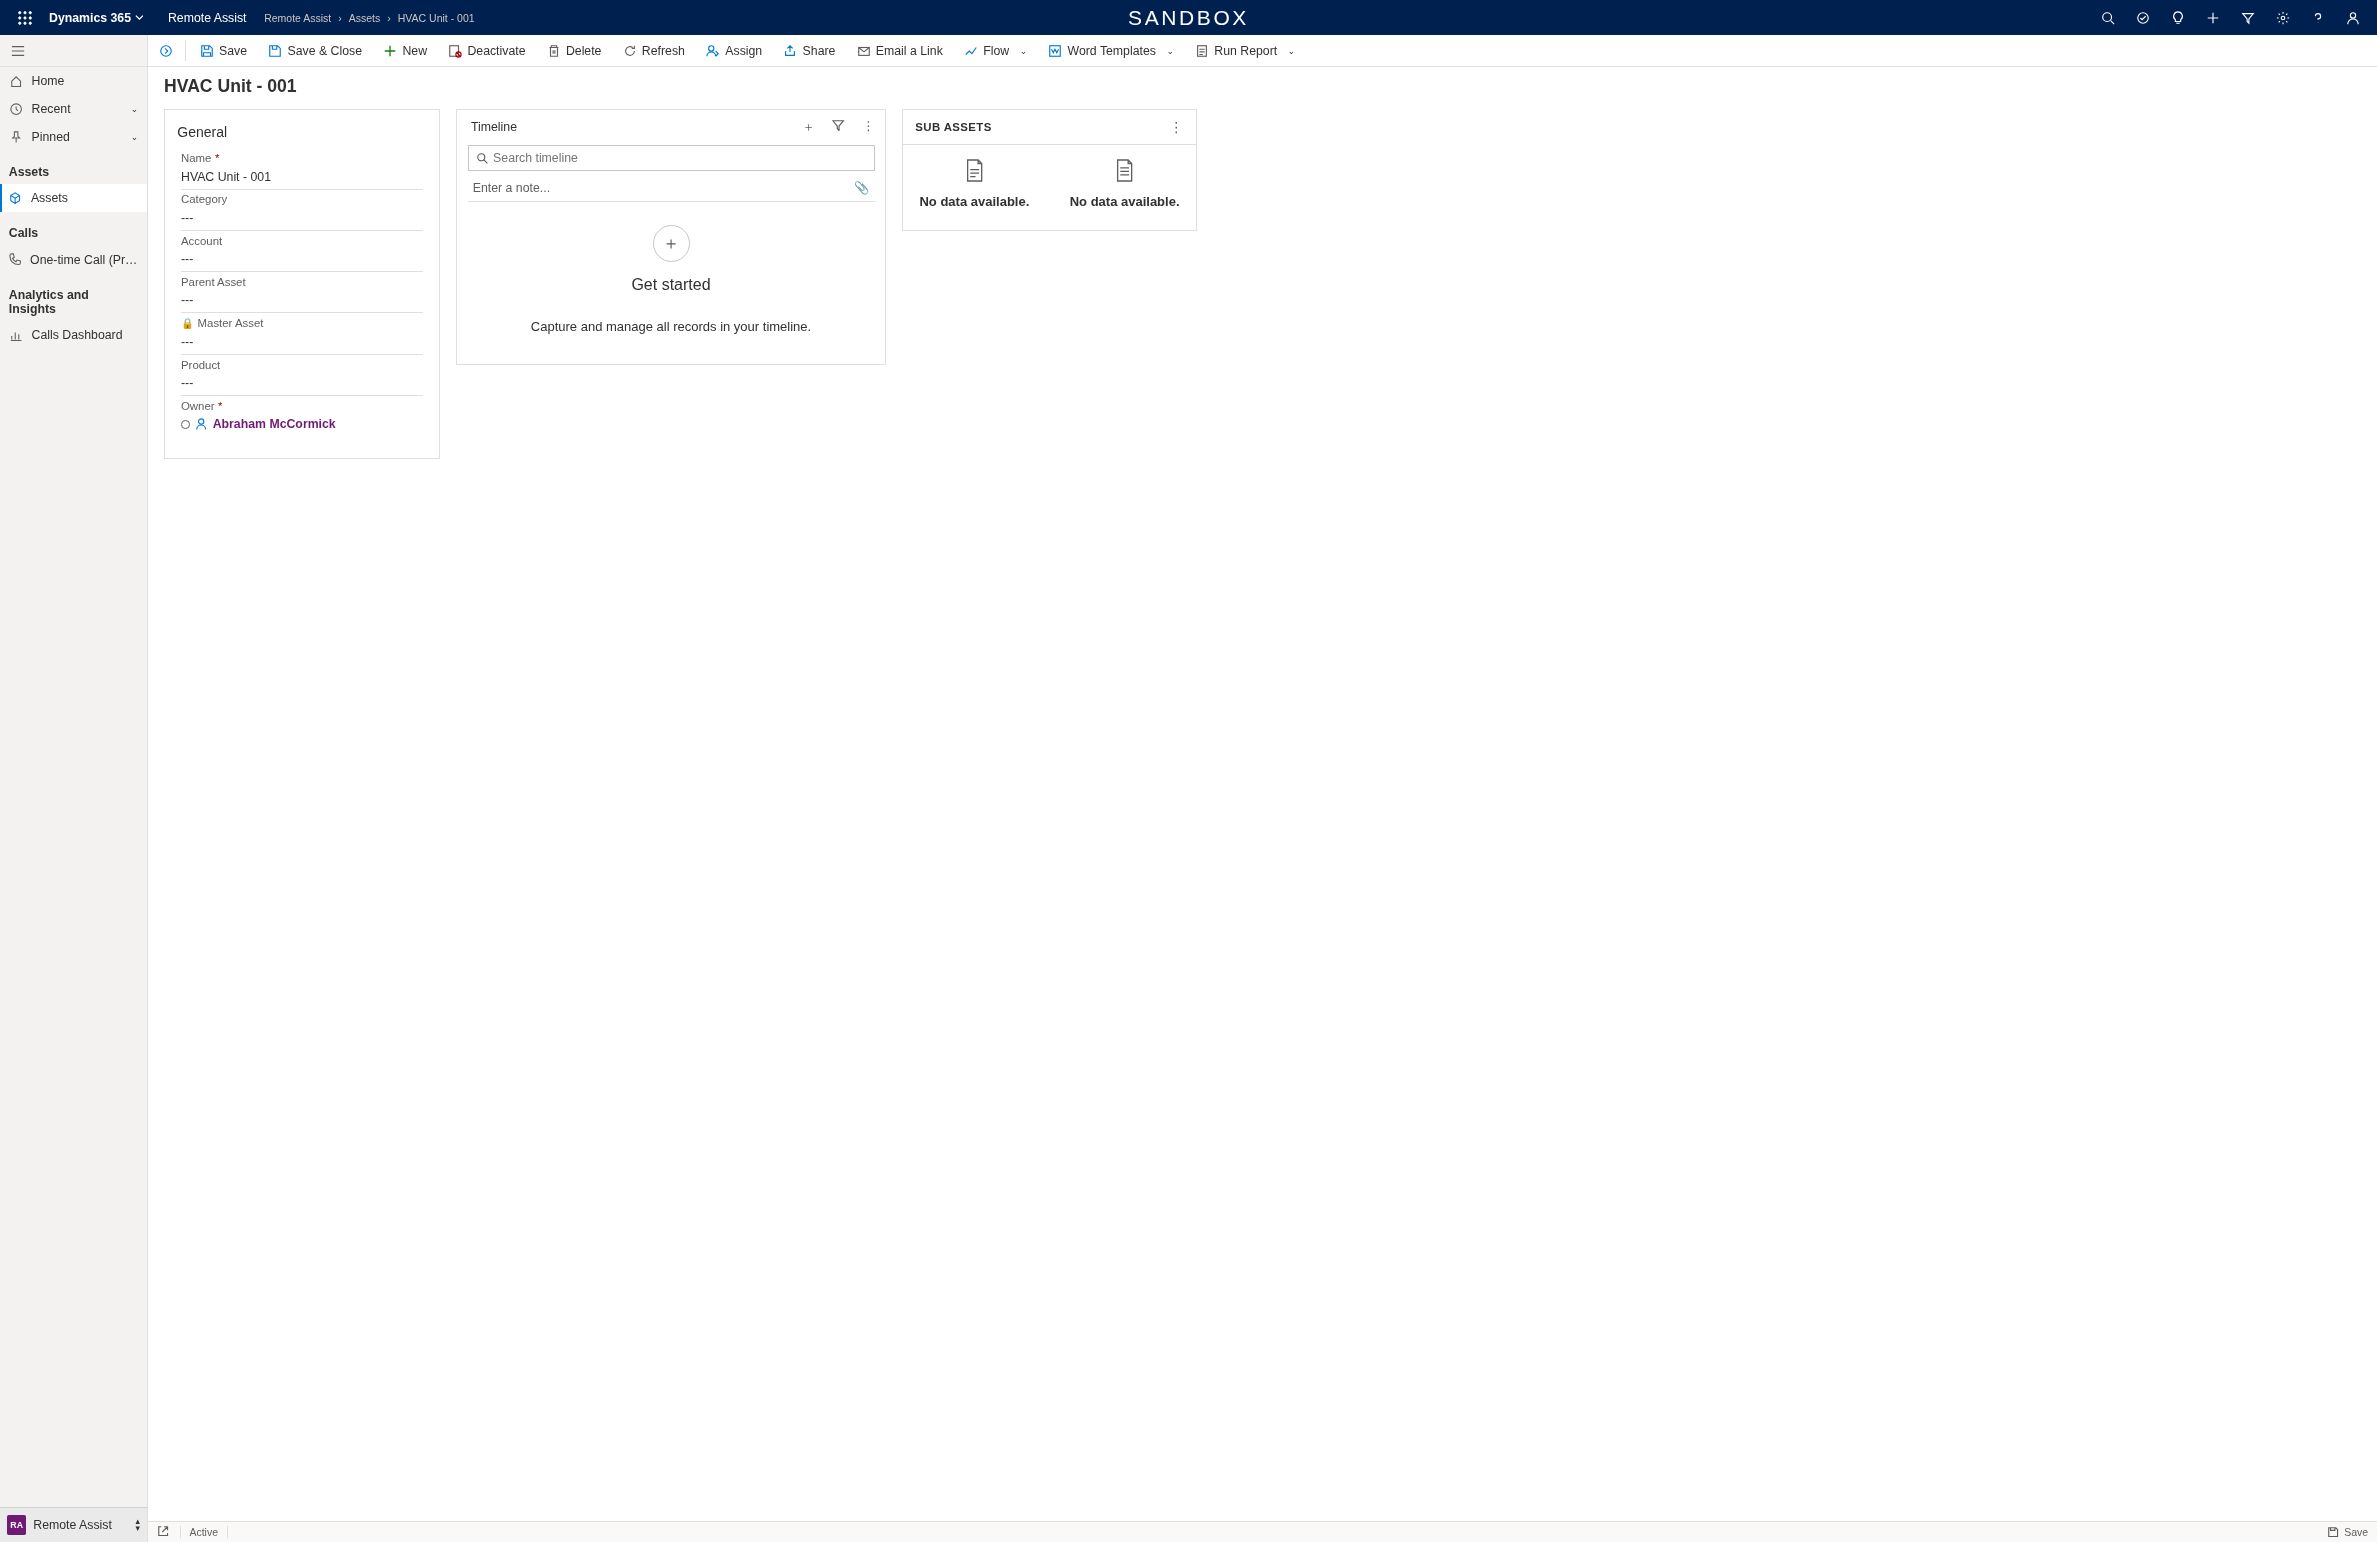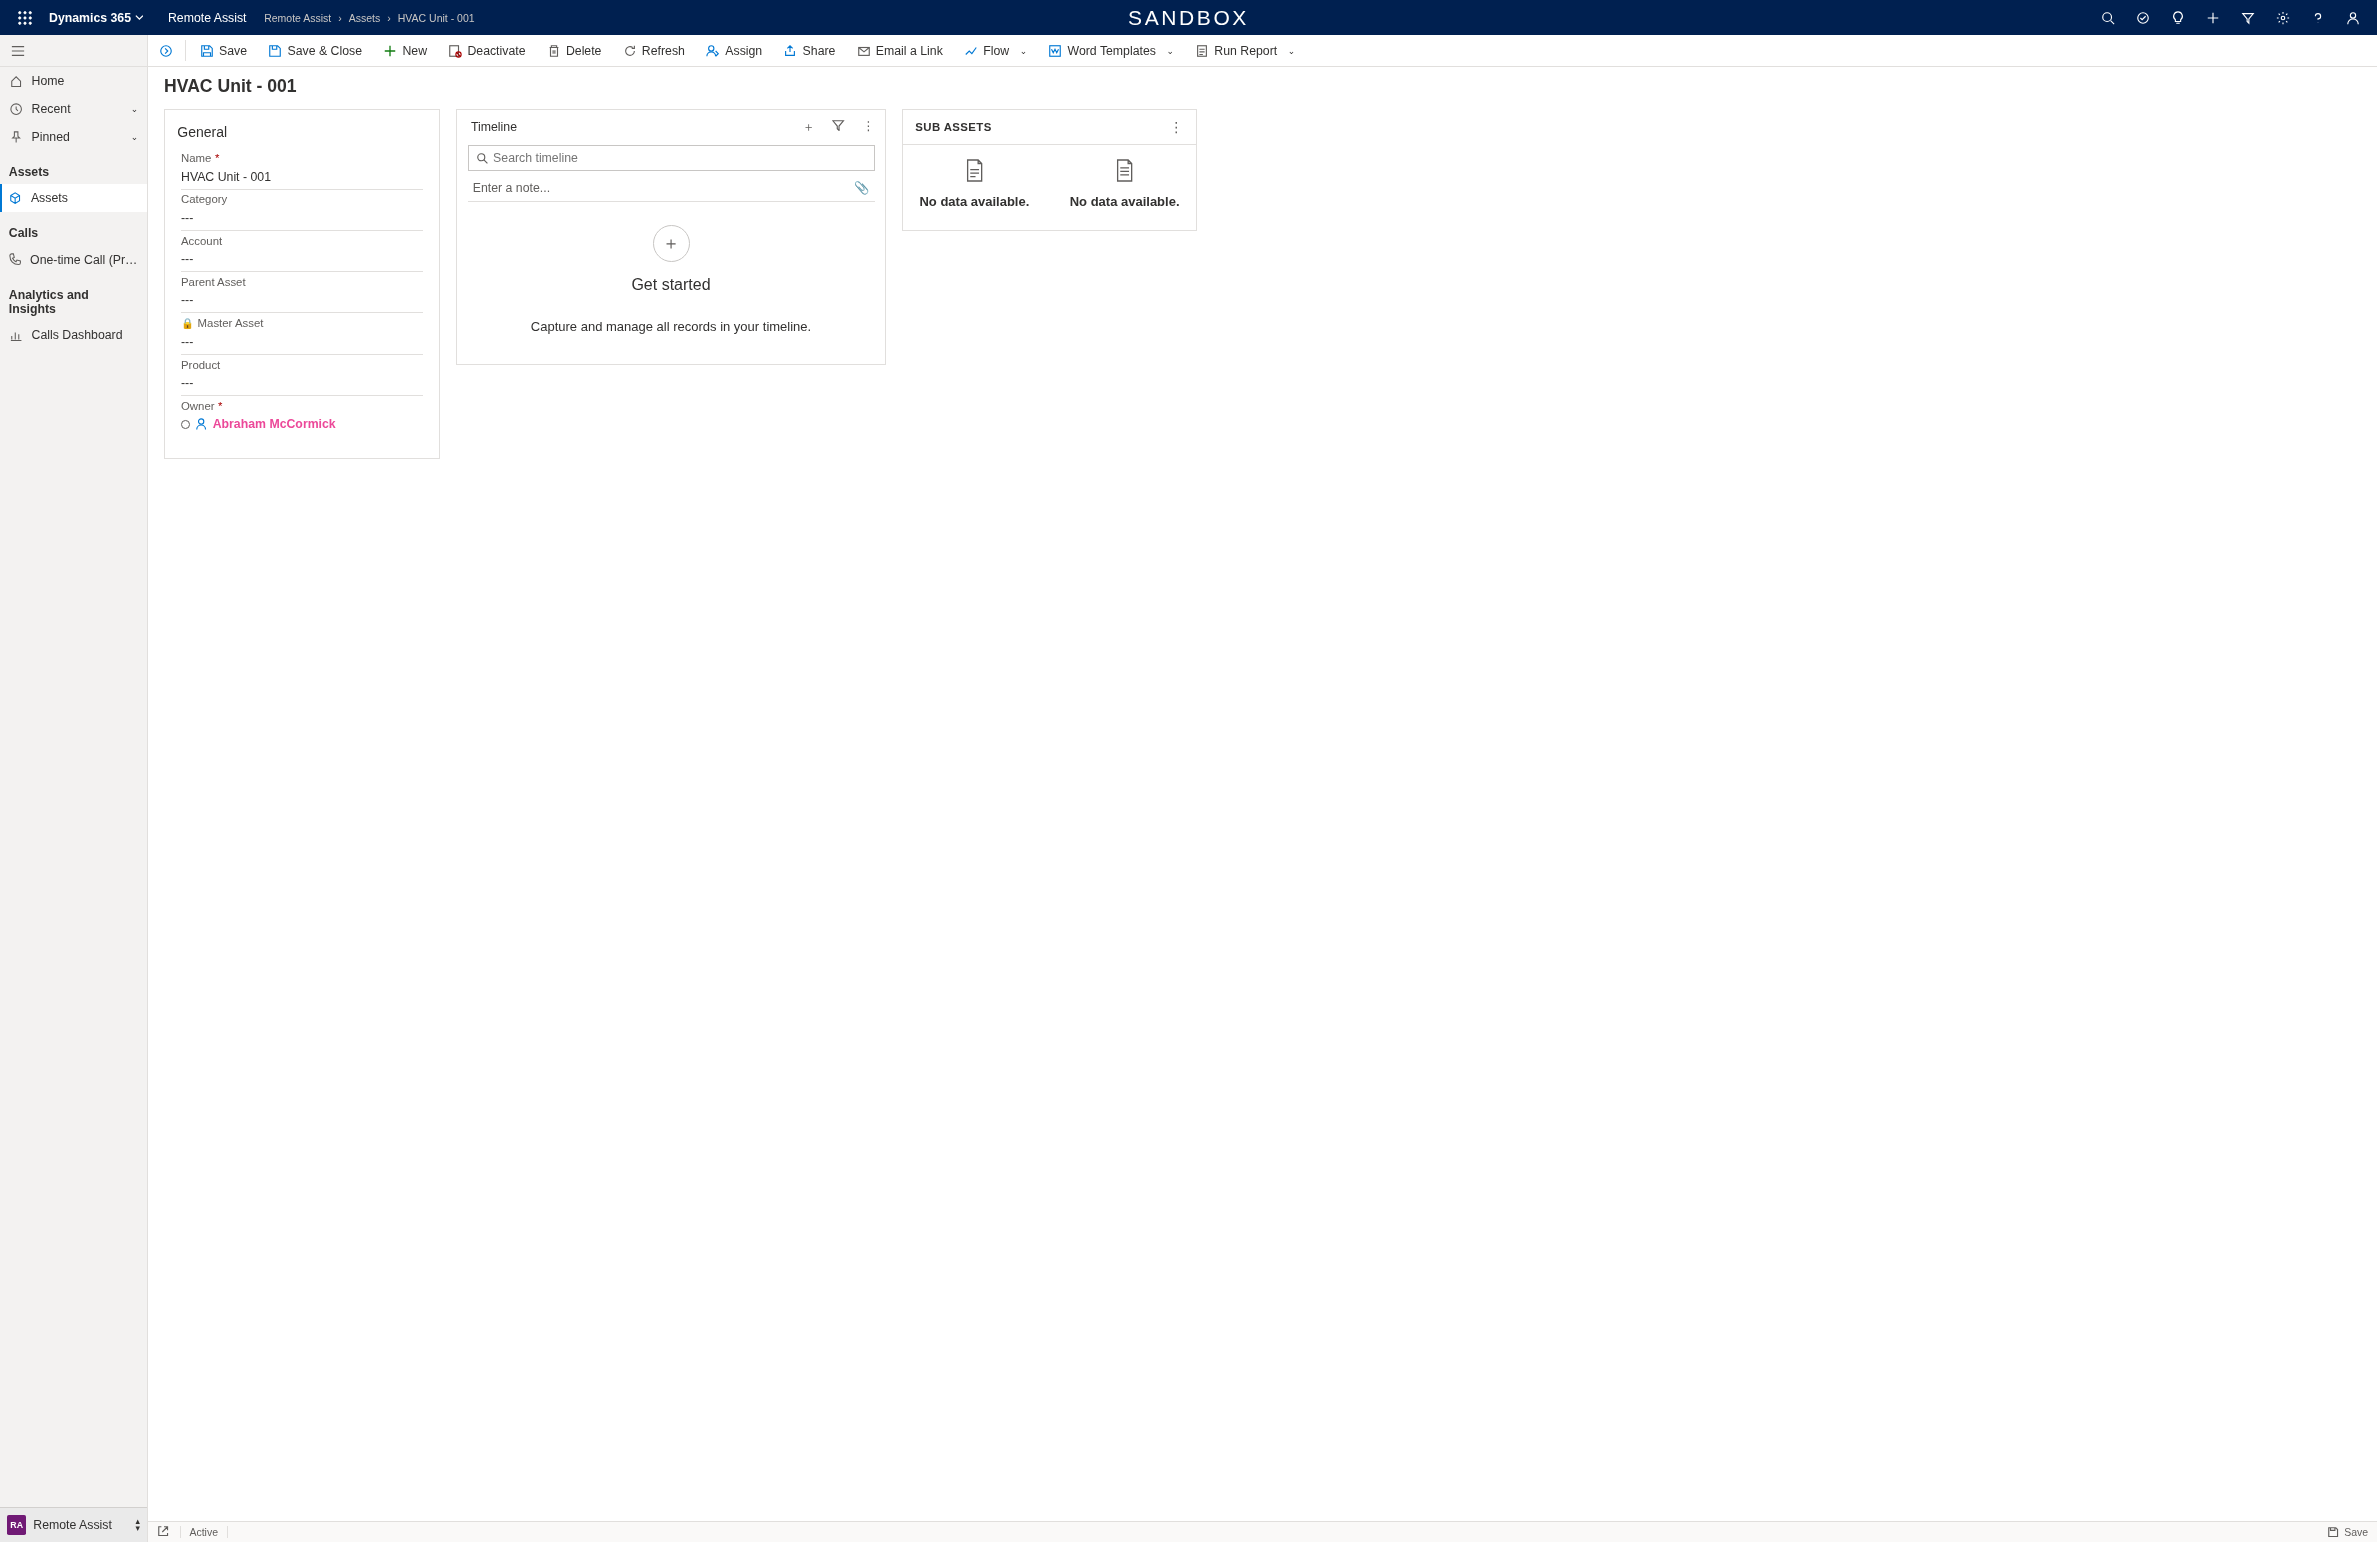--- a/index.html
+++ b/index.html
@@ -61,21 +61,21 @@
   
   .cards { display:flex; gap:16px; padding:12.3px 16px; align-items:flex-start; }
   .card { border:0.9px solid #e1dfdd; background:#fff; }
   .card.general { width:276px; padding:10.5px 0 21px;}
   .card-title { font-size:14px; font-weight:400; padding:3.5px 12.3px 8.8px; }
   .field { padding:3.5px 16px 0 16px; }
   .field-label { font-size:11.4px; color:#605e5c; display:flex; align-items:center; gap:3.5px;}
   .field-label .req { color:#a80000; }
   .field-value { font-size:12.3px; padding:5.3px 0; border-bottom:0.9px solid #e1dfdd; min-height:16px; }
   .field-value.owner { border-bottom:none; }
-  .owner-val { display:flex; align-items:center; gap:5.3px; color:#ec4899; font-weight:600;}
+  .owner-val { display:flex; align-items:center; gap:5.3px; color:#701a75; font-weight:600;}
   .owner-val .circle { width:8.8px; height:8.8px; border:1.8px solid #605e5c; border-radius:50%;}
   .lock-icon { font-size:10.5px; }
   
   
   .card.timeline { flex:1; max-width:430px; padding:8.8px 10.5px 21px;}
   .card.timeline .card-head { display:flex; align-items:center; }
   .card.timeline .card-head .title { font-size:12.3px; font-weight:400; padding-left:3.5px;}
   .card.timeline .card-head .icons { margin-left:auto; display:flex; gap:17.6px; color:#605e5c;}
   .timeline-search { margin-top:8.8px; border:0.9px solid #c8c6c4; height:26px; display:flex; align-items:center; padding:0 7px; gap:5.3px;}
   .timeline-search input { border:none; outline:none; flex:1; font-size:12.3px; background:transparent;}

